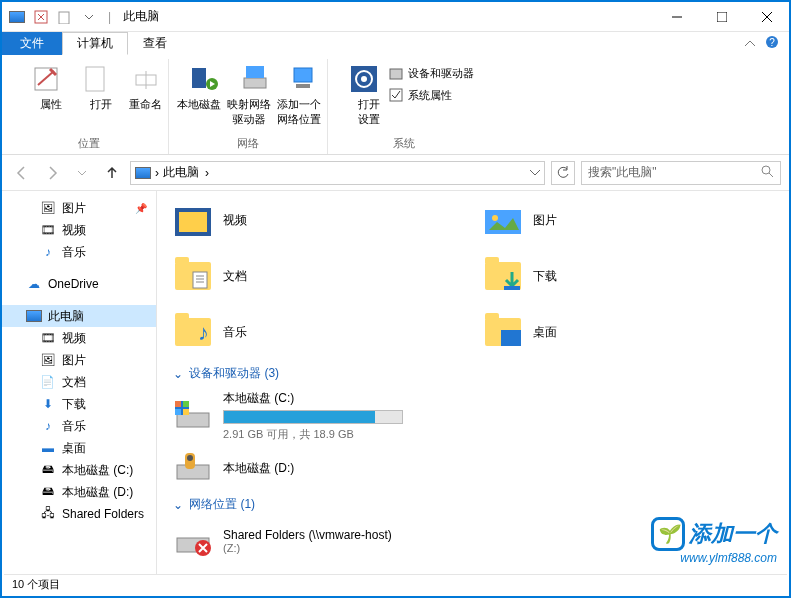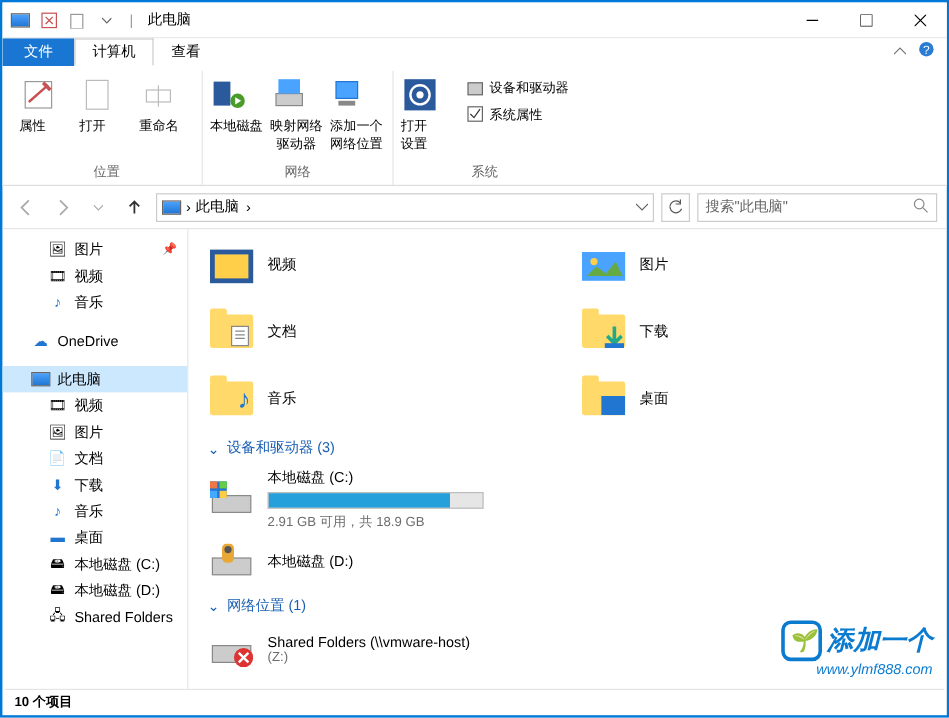--- a/index.html
+++ b/index.html
@@ -20,21 +20,21 @@
 .tabrow .tab { padding: 0 14px; font-size: 12px; display: flex; align-items: center; border: 1px solid transparent; }
 .tabrow .tab.active { border: 1px solid #ccc; border-bottom-color: #fff; background: #fff; }
 .tabrow .right { margin-left: auto; display: flex; align-items: center; padding-right: 10px; gap: 10px; }
 
 
 .ribbon { height: 100px; border-bottom: 1px solid #ddd; display: flex; padding: 4px 8px 0; background: #fff; }
 .ribbon-group { display: flex; flex-direction: column; align-items: center; padding: 0 6px; border-right: 1px solid #e5e5e5; }
 .ribbon-group:last-child { border-right: none; }
 .ribbon-group .items { display: flex; gap: 4px; flex: 1; align-items: flex-start; padding-top: 4px; }
 .ribbon-group .label { font-size: 11px; color: #666; padding: 3px 0; }
-.ribbon-btn { display: flex; flex-direction: column; align-items: flex-start; width: 46px; font-size: 11px; text-align: center; }
+.ribbon-btn { display: flex; flex-direction: column; align-items: flex-end; width: 46px; font-size: 11px; text-align: center; }
 .ribbon-btn .ic { width: 32px; height: 32px; margin-bottom: 2px; display: flex; align-items: center; justify-content: center; }
 .ribbon-side { display: flex; flex-direction: column; gap: 2px; font-size: 11px; justify-content: center; padding-left: 4px; }
 .ribbon-side-row { display: flex; align-items: center; gap: 4px; height: 20px; }
 
 
 .addressbar { height: 36px; display: flex; align-items: center; padding: 4px 8px; gap: 6px; border-bottom: 1px solid #e5e5e5; }
 .nav-arrow { width: 24px; height: 24px; display: flex; align-items: center; justify-content: center; color: #aaa; }
 .nav-arrow.enabled { color: #333; }
 .addr-box { flex: 1; height: 24px; border: 1px solid #ccc; display: flex; align-items: center; padding: 0 4px; font-size: 12px; gap: 4px; }
 .addr-box .crumb { display: flex; align-items: center; gap: 2px; }
@@ -55,21 +55,21 @@
 .folder-item { display: flex; align-items: center; gap: 10px; width: 250px; height: 50px; font-size: 12px; }
 .folder-icon { width: 40px; height: 40px; display: flex; align-items: center; justify-content: center; }
 .group-header { font-size: 12px; color: #1a5fb4; display: flex; align-items: center; gap: 6px; margin: 8px 0 8px 0; }
 .drive-item { display: flex; gap: 10px; width: 250px; font-size: 12px; align-items: center; }
 .drive-item .info { flex: 1; }
 .drive-bar { width: 180px; height: 14px; border: 1px solid #bcbcbc; margin: 3px 0; background: #e6e6e6; position: relative; }
 .drive-bar .fill { height: 100%; background: #26a0da; }
 .drive-sub { color: #6d6d6d; font-size: 11px; }
 
 
-.statusbar { position: absolute; bottom: 2px; left: 2px; right: 2px; height: 20px; border-top: 1px solid #e5e5e5; display: flex; align-items: center; padding: 0 8px; font-size: 11px; background: #fff; font-weight: bold; }
+.statusbar { position: absolute; bottom: 2px; left: 2px; right: 2px; height: 20px; border-top: 1px solid #e5e5e5; display: flex; align-items: center; padding: 0 8px; font-size: 11px; background: #fff; }
 
 
 .ic-pc { width: 16px; height: 12px; background: linear-gradient(#4aa3ff,#2176d2); border: 1px solid #666; }
 .ic-folder { width: 36px; height: 28px; background: #ffd96a; border-radius: 2px; position: relative; }
 .ic-folder::before { content:""; position:absolute; top:-5px; left:0; width:14px; height:6px; background:#ffd96a; border-radius:2px 2px 0 0; }
 .small-ic { width: 16px; height: 14px; display: inline-flex; align-items: center; justify-content: center; }
 
 .watermark { position: absolute; right: 12px; bottom: 26px; font-size: 22px; font-weight: bold; color: #0b7bd0; font-style: italic; display: flex; align-items: center; gap: 4px; }
 .watermark .sub { position: absolute; bottom: -14px; right: 0; font-size: 12px; color: #0b7bd0; font-weight: normal; }
 .wm-logo { width: 34px; height: 34px; border: 3px solid #0b7bd0; border-radius: 8px; display:flex; align-items:center; justify-content:center; color:#6fbf2a; font-size: 18px;}

